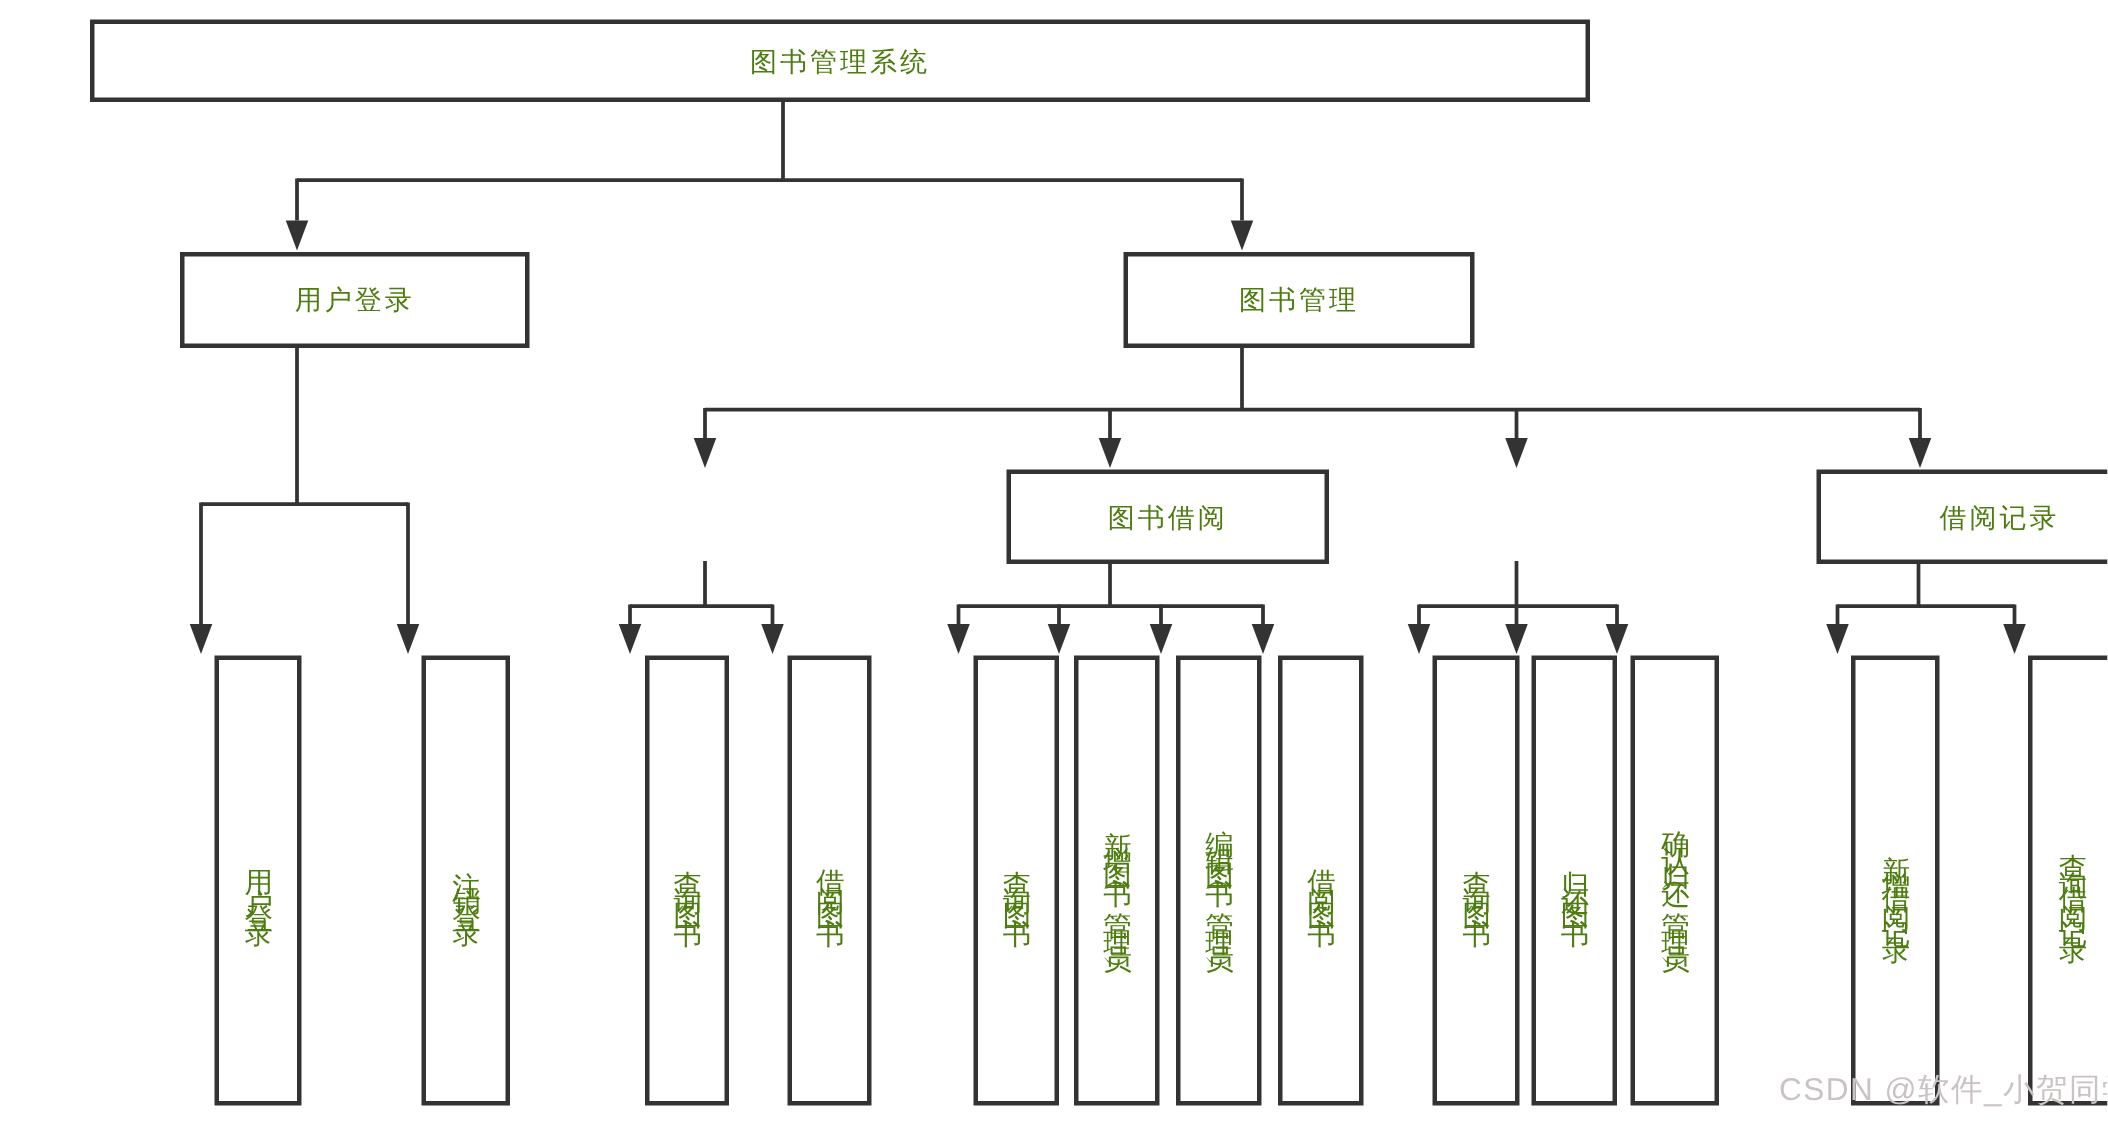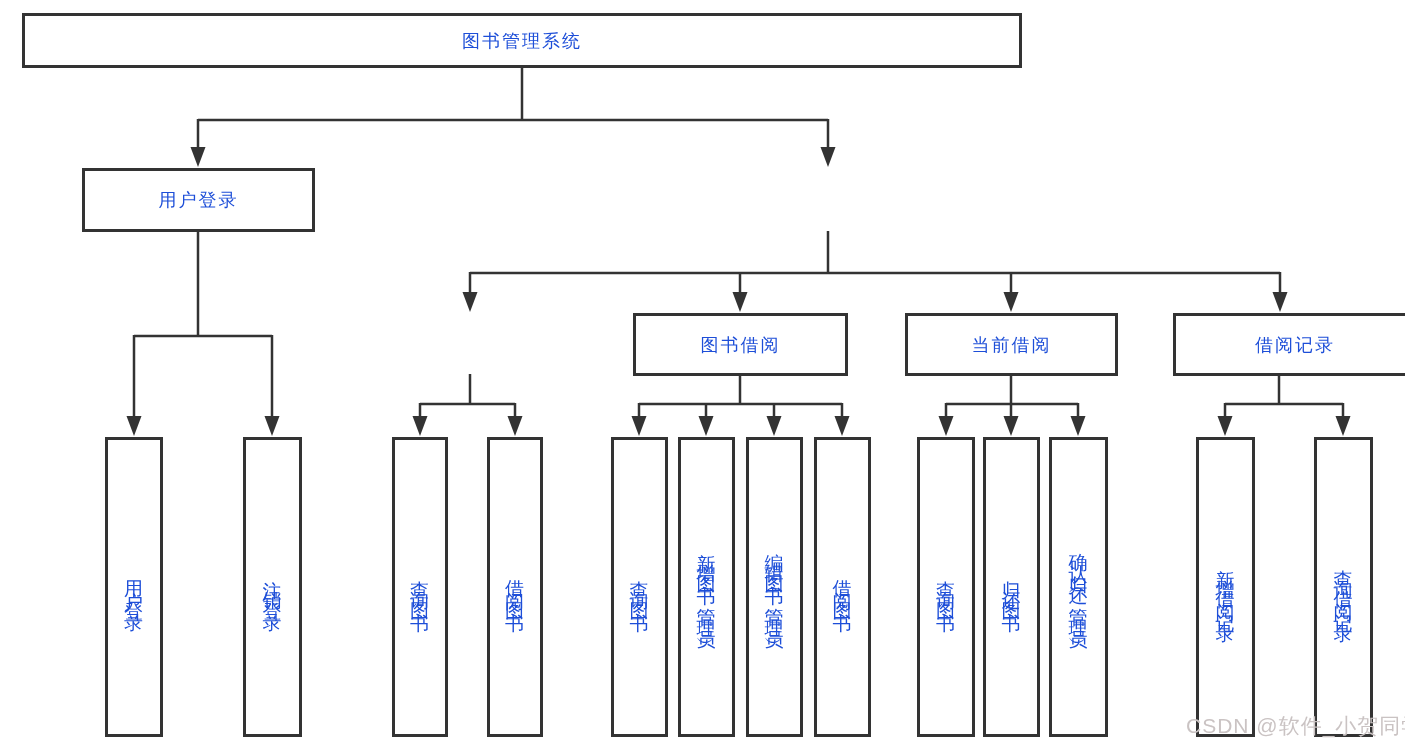--- a/index.html
+++ b/index.html
@@ -19,21 +19,22 @@
     height: 747px;
   }
   .hbox, .vbox {
     position: absolute;
     background: #ffffff;
     border: 3px solid #333333;
     box-sizing: border-box;
     display: flex;
     align-items: center;
     justify-content: center;
-    color: #1d4ed8;
+    color: #4d7c0f;
+    margin-left: 38px;
   }
   .hbox {
     font-size: 18px;
     letter-spacing: 2px;
     white-space: nowrap;
   }
   .vbox {
     writing-mode: vertical-rl;
     text-orientation: mixed;
     font-size: 19px;
@@ -102,23 +103,23 @@
       <line x1="1279" y1="374" x2="1279" y2="404"></line>
       <line x1="1225" y1="404" x2="1343" y2="404"></line>
       <line x1="1225" y1="403" x2="1225" y2="416" marker-end="url(#arrow)"></line>
       <line x1="1343" y1="403" x2="1343" y2="416" marker-end="url(#arrow)"></line>
     </g>
   </svg>
 
   <div class="hbox" style="left:22px; top:13px; width:1000px; height:55px;">图书管理系统</div>
 
   <div class="hbox" style="left:82px; top:168px; width:233px; height:64px;">用户登录</div>
+  <div class="hbox" style="left:711px; top:168px; width:234px; height:64px;">图书管理</div>
 
   <div class="hbox" style="left:633px; top:313px; width:215px; height:63px;">图书借阅</div>
-  <div class="hbox" style="left:905px; top:313px; width:213px; height:63px;">当前借阅</div>
   <div class="hbox" style="left:1173px; top:313px; width:244px; height:63px;">借阅记录</div>
 
   <div class="vbox" style="left:105px; top:437px; width:58px; height:300px;">用户登录</div>
   <div class="vbox" style="left:243px; top:437px; width:59px; height:300px;">注销登录</div>
 
   <div class="vbox" style="left:392px; top:437px; width:56px; height:300px;">查询图书</div>
   <div class="vbox" style="left:487px; top:437px; width:56px; height:300px;">借阅图书</div>
 
   <div class="vbox" style="left:611px; top:437px; width:57px; height:300px;">查询图书</div>
   <div class="vbox" style="left:678px; top:437px; width:57px; height:300px;">新增图书（管理员）</div>

